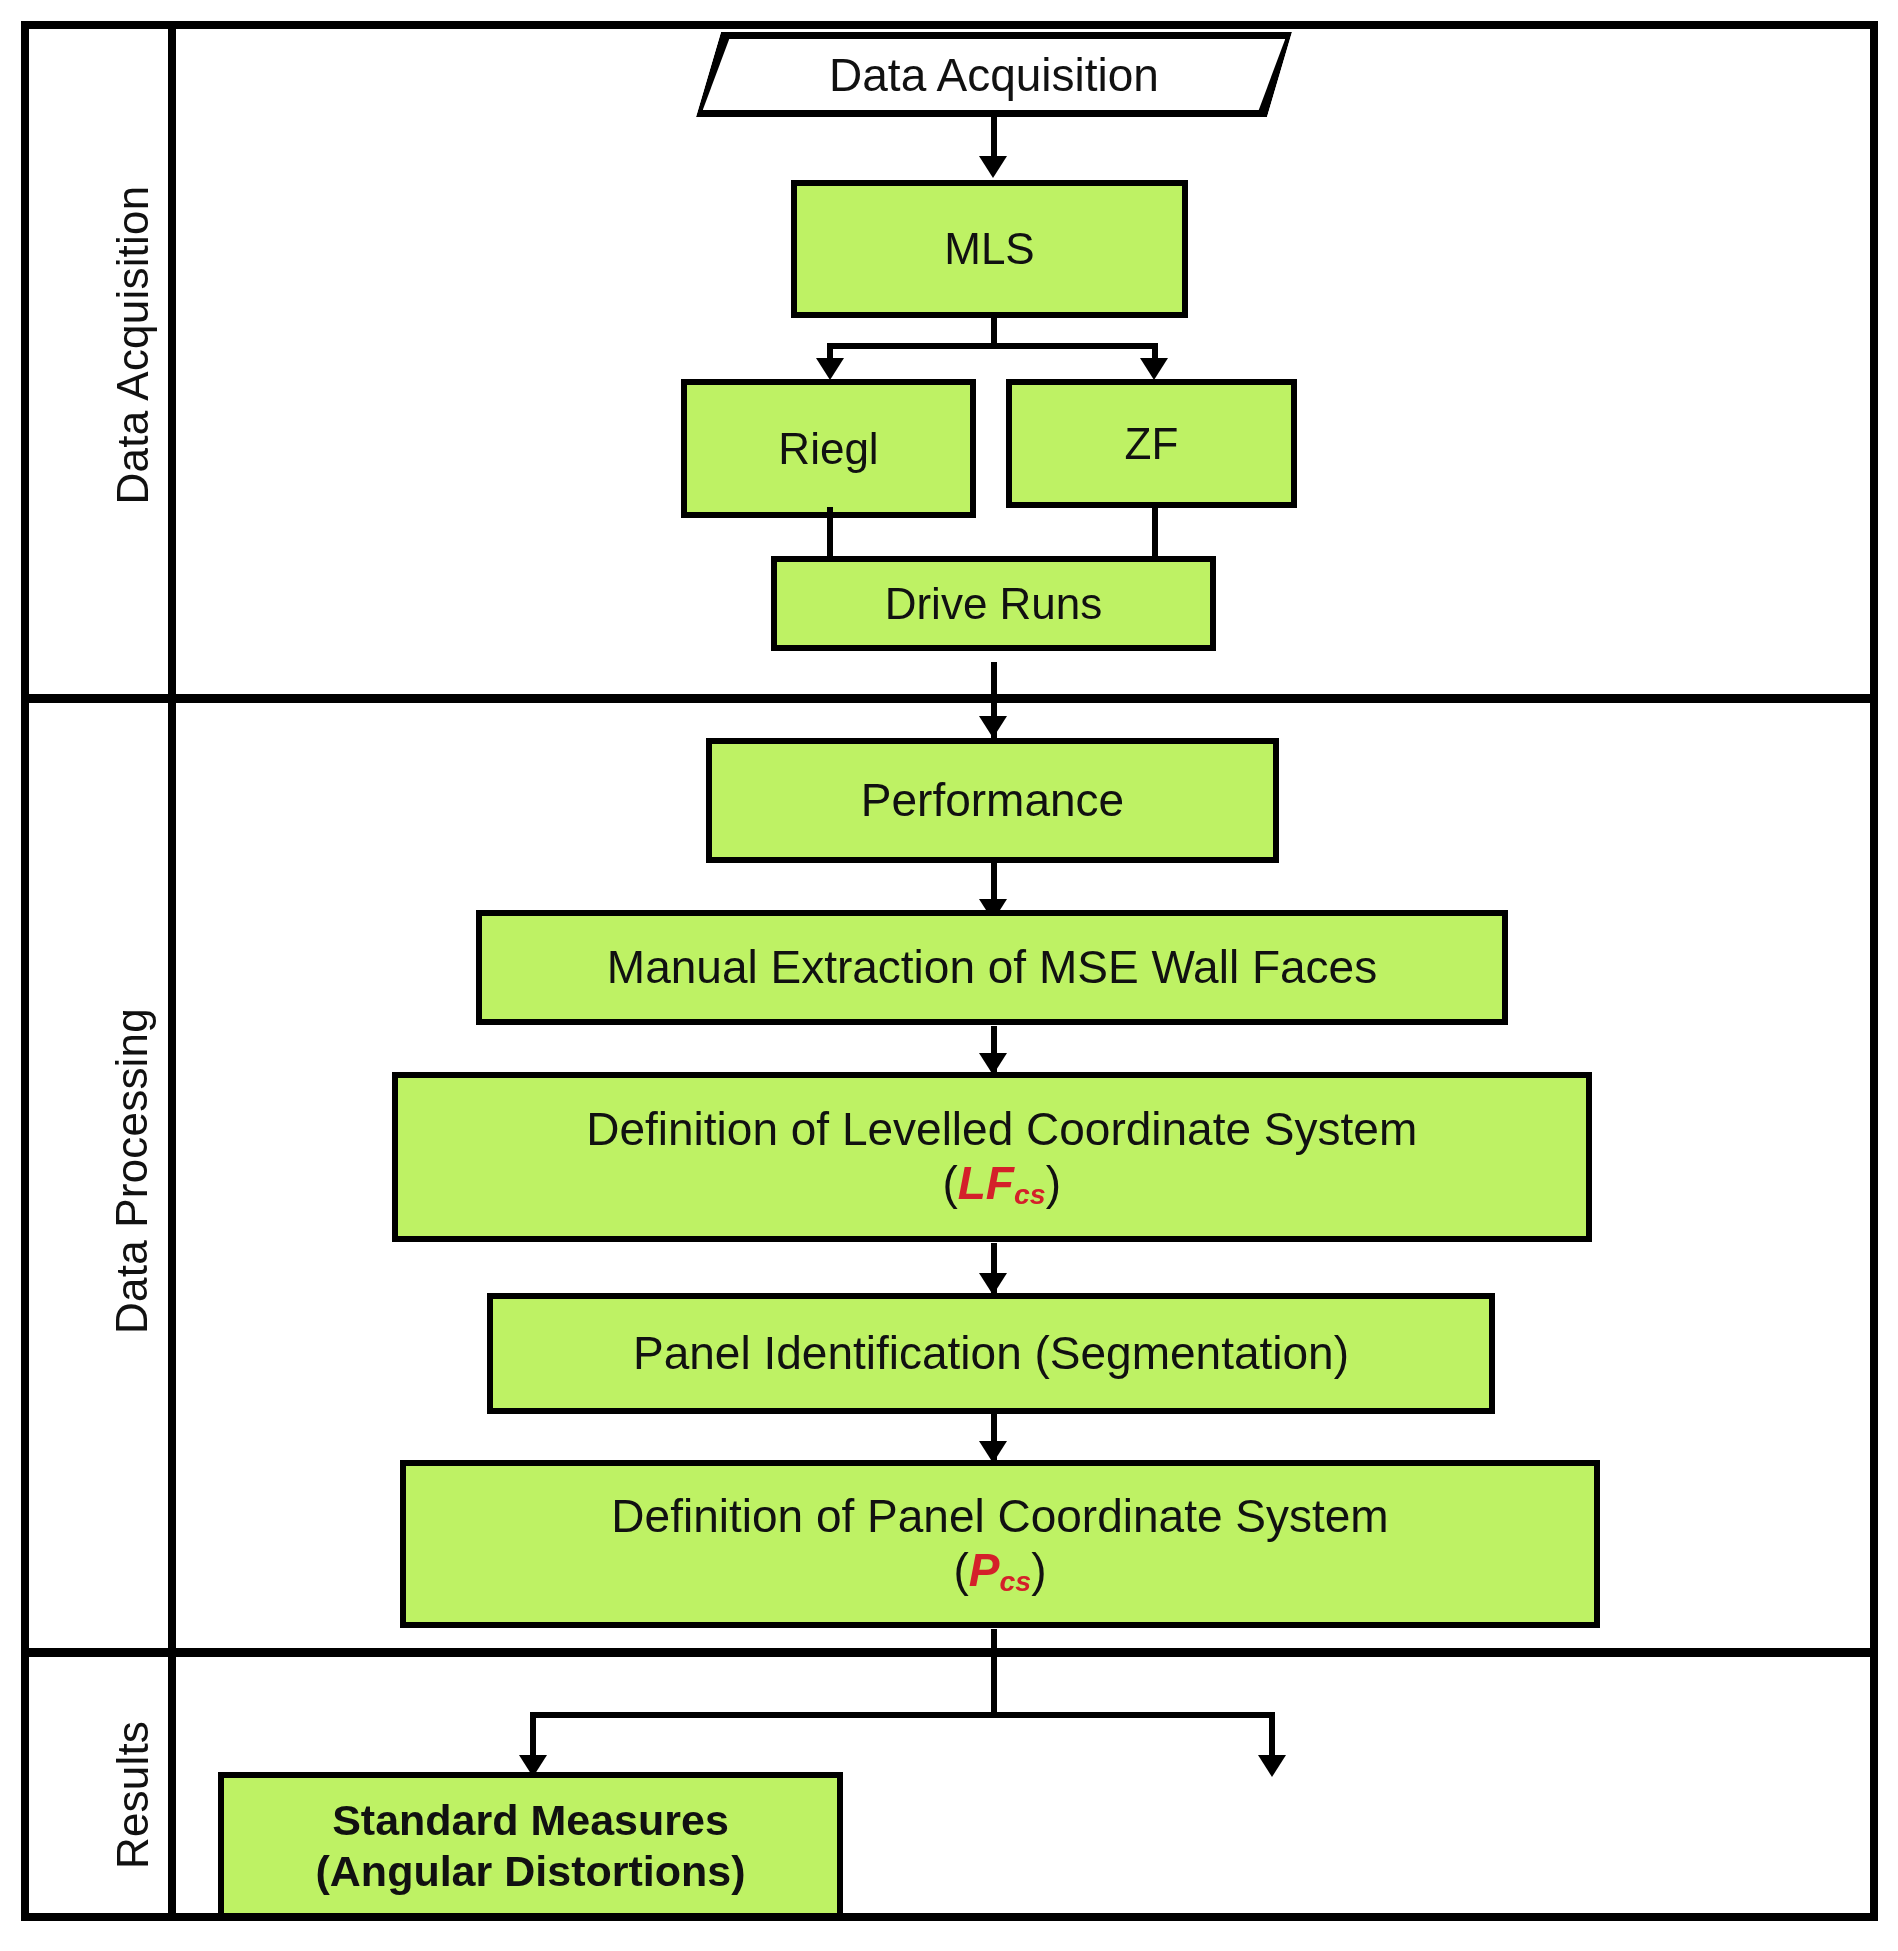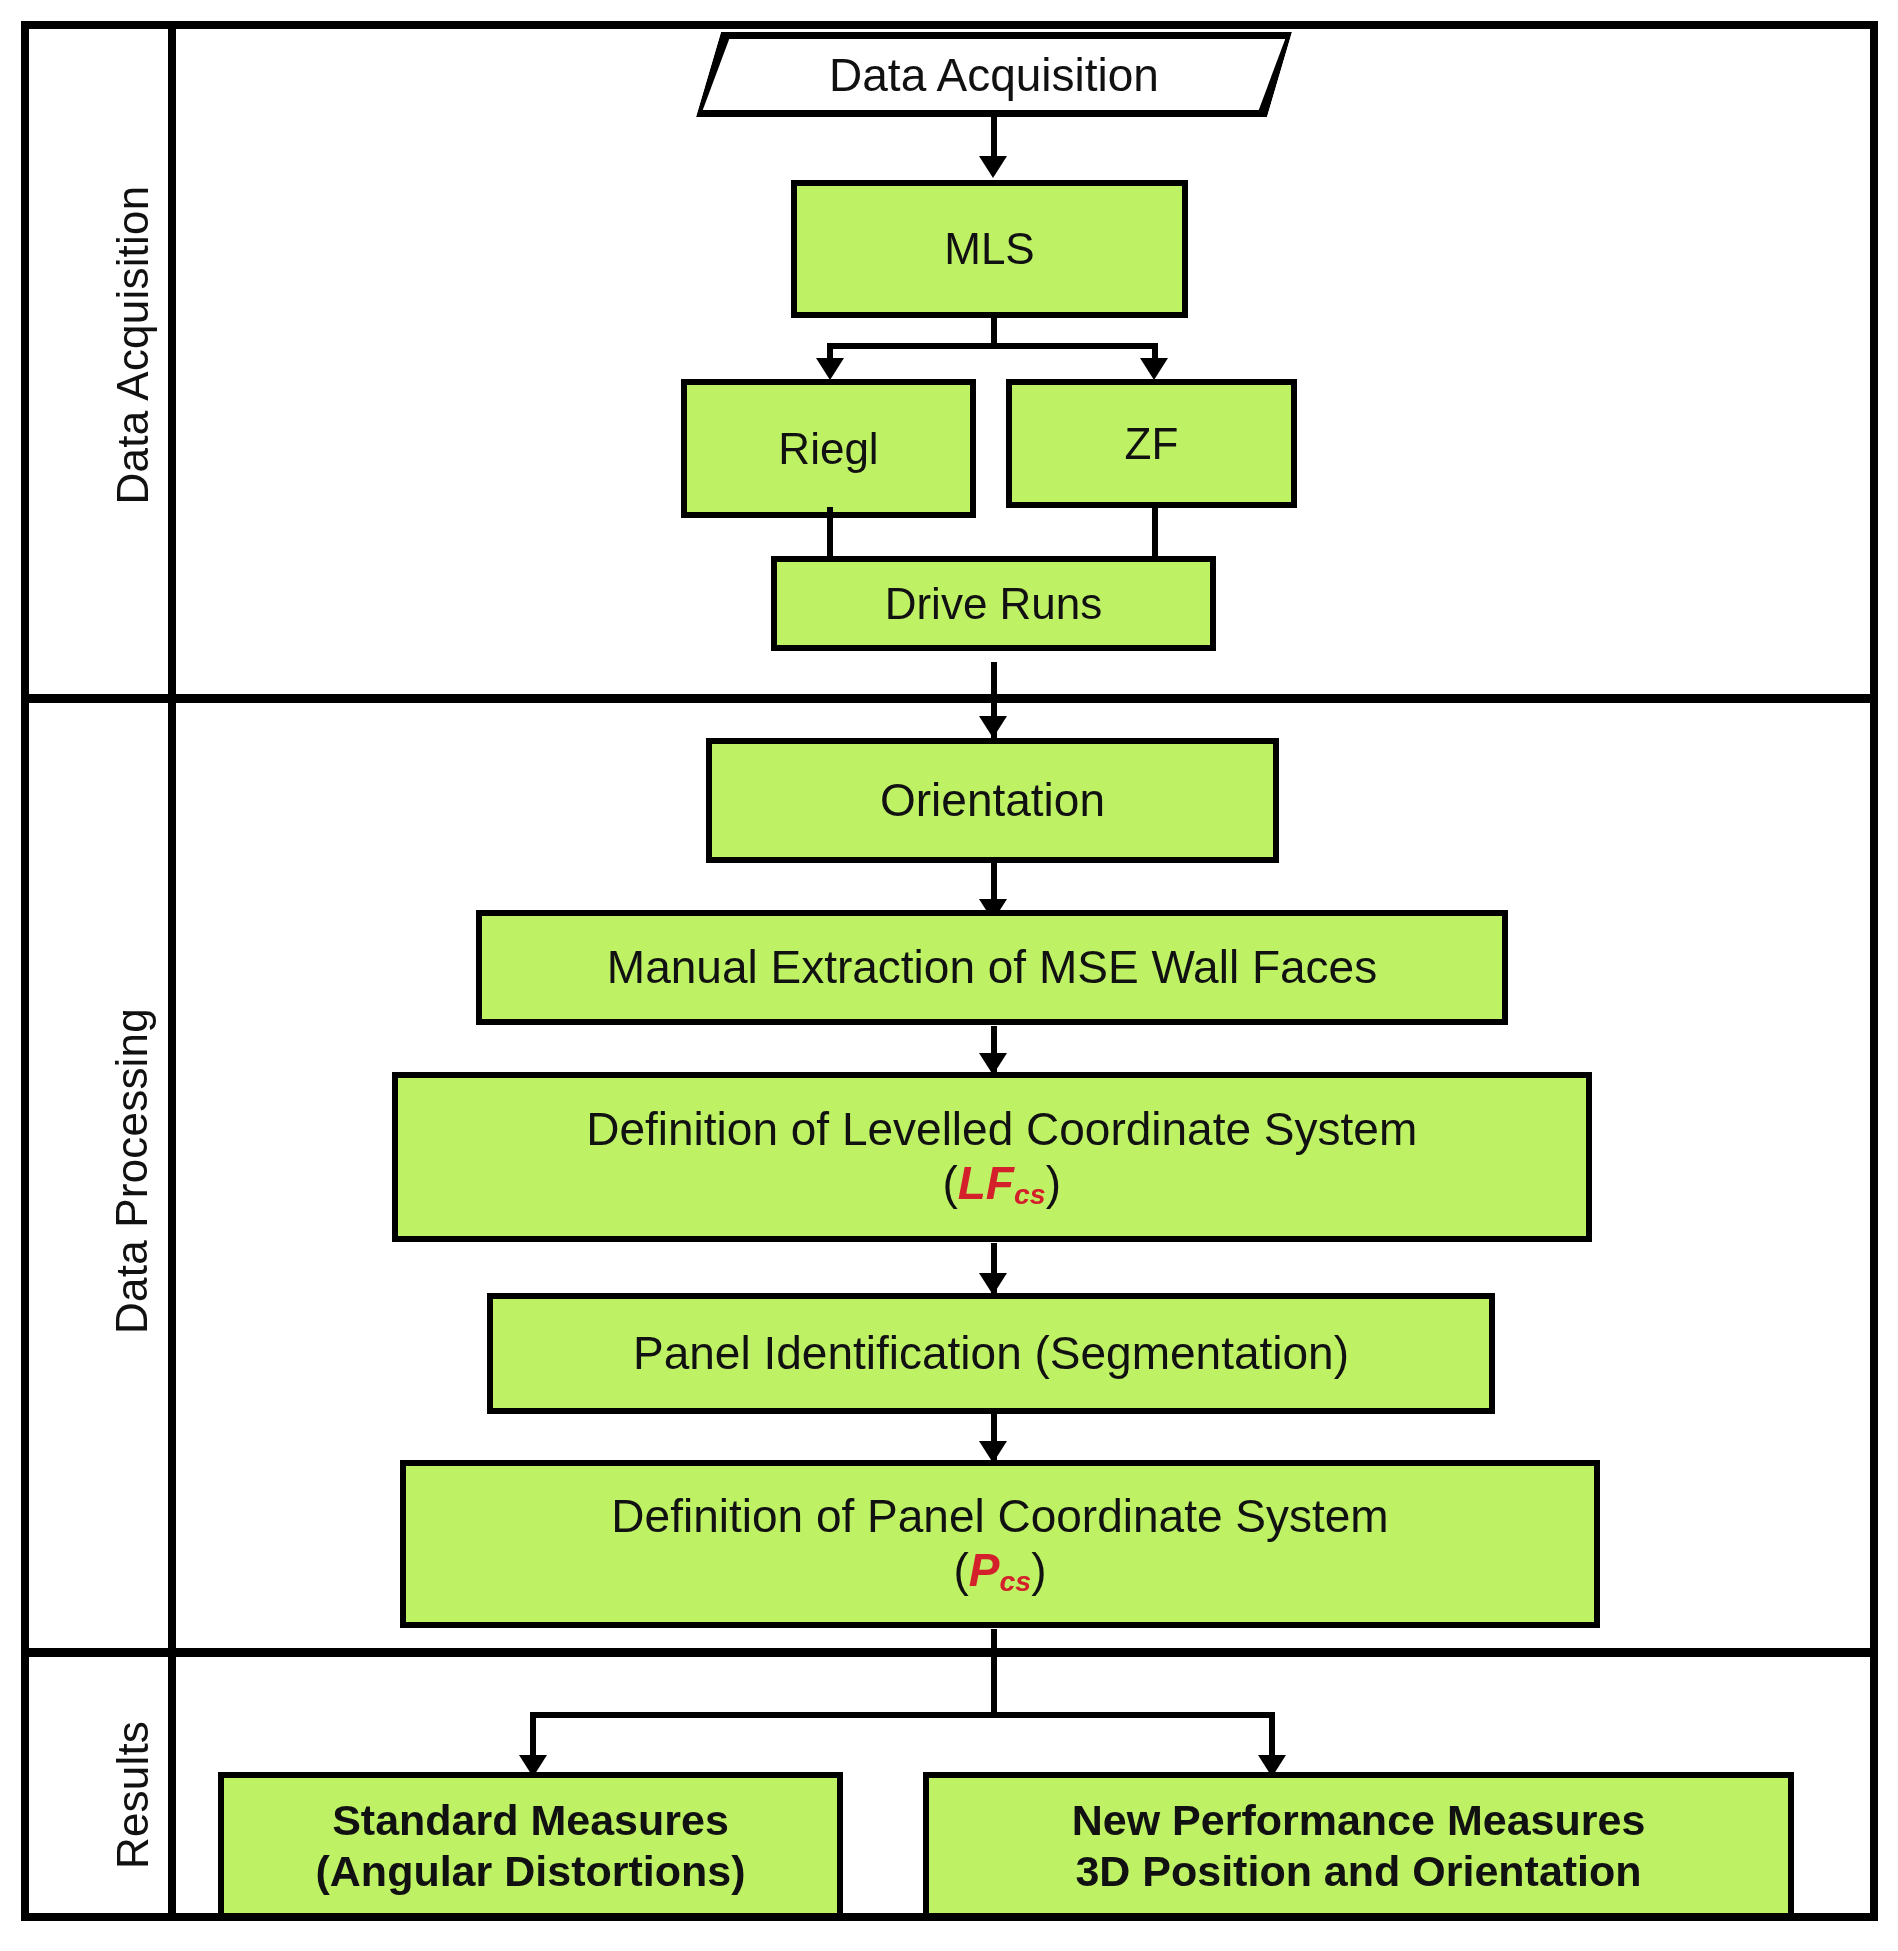--- a/index.html
+++ b/index.html
@@ -198,21 +198,21 @@
   <div class="arrowhead" style="left:979px; top:573px;"></div>
 
   <div class="node t-node" style="left:771px; top:556px; width:445px; height:95px;">
     <span class="line">Drive Runs</span>
   </div>
 
   <div class="vline" style="left:991px; top:662px; height:76px;"></div>
   <div class="arrowhead" style="left:979px; top:716px;"></div>
 
   <div class="node t-node-l" style="left:706px; top:738px; width:573px; height:125px;">
-    <span class="line">Orientation</span>
+    <span class="line">Performance</span>
   </div>
 
   <div class="vline" style="left:991px; top:863px; height:59px;"></div>
   <div class="arrowhead" style="left:979px; top:899px;"></div>
 
   <div class="node t-node-l" style="left:476px; top:910px; width:1032px; height:115px;">
     <span class="line">Manual Extraction of MSE Wall Faces</span>
   </div>
 
   <div class="vline" style="left:991px; top:1026px; height:49px;"></div>
@@ -247,19 +247,15 @@
   <div class="vline" style="left:530px; top:1712px; height:51px;"></div>
   <div class="arrowhead" style="left:519px; top:1755px;"></div>
   <div class="vline" style="left:1269px; top:1712px; height:51px;"></div>
   <div class="arrowhead" style="left:1258px; top:1755px;"></div>
 
   <div class="node t-small" style="left:218px; top:1772px; width:625px; height:147px;">
     <span class="line">Standard Measures</span>
     <span class="line">(Angular Distortions)</span>
   </div>
 
-  <div class="node t-small" style="left:923px; top:1772px; width:871px; height:147px;">
-    <span class="line">New Performance Measures</span>
-    <span class="line">3D Position and Orientation</span>
-  </div>
 
 </div>
 
 
 </body></html>

